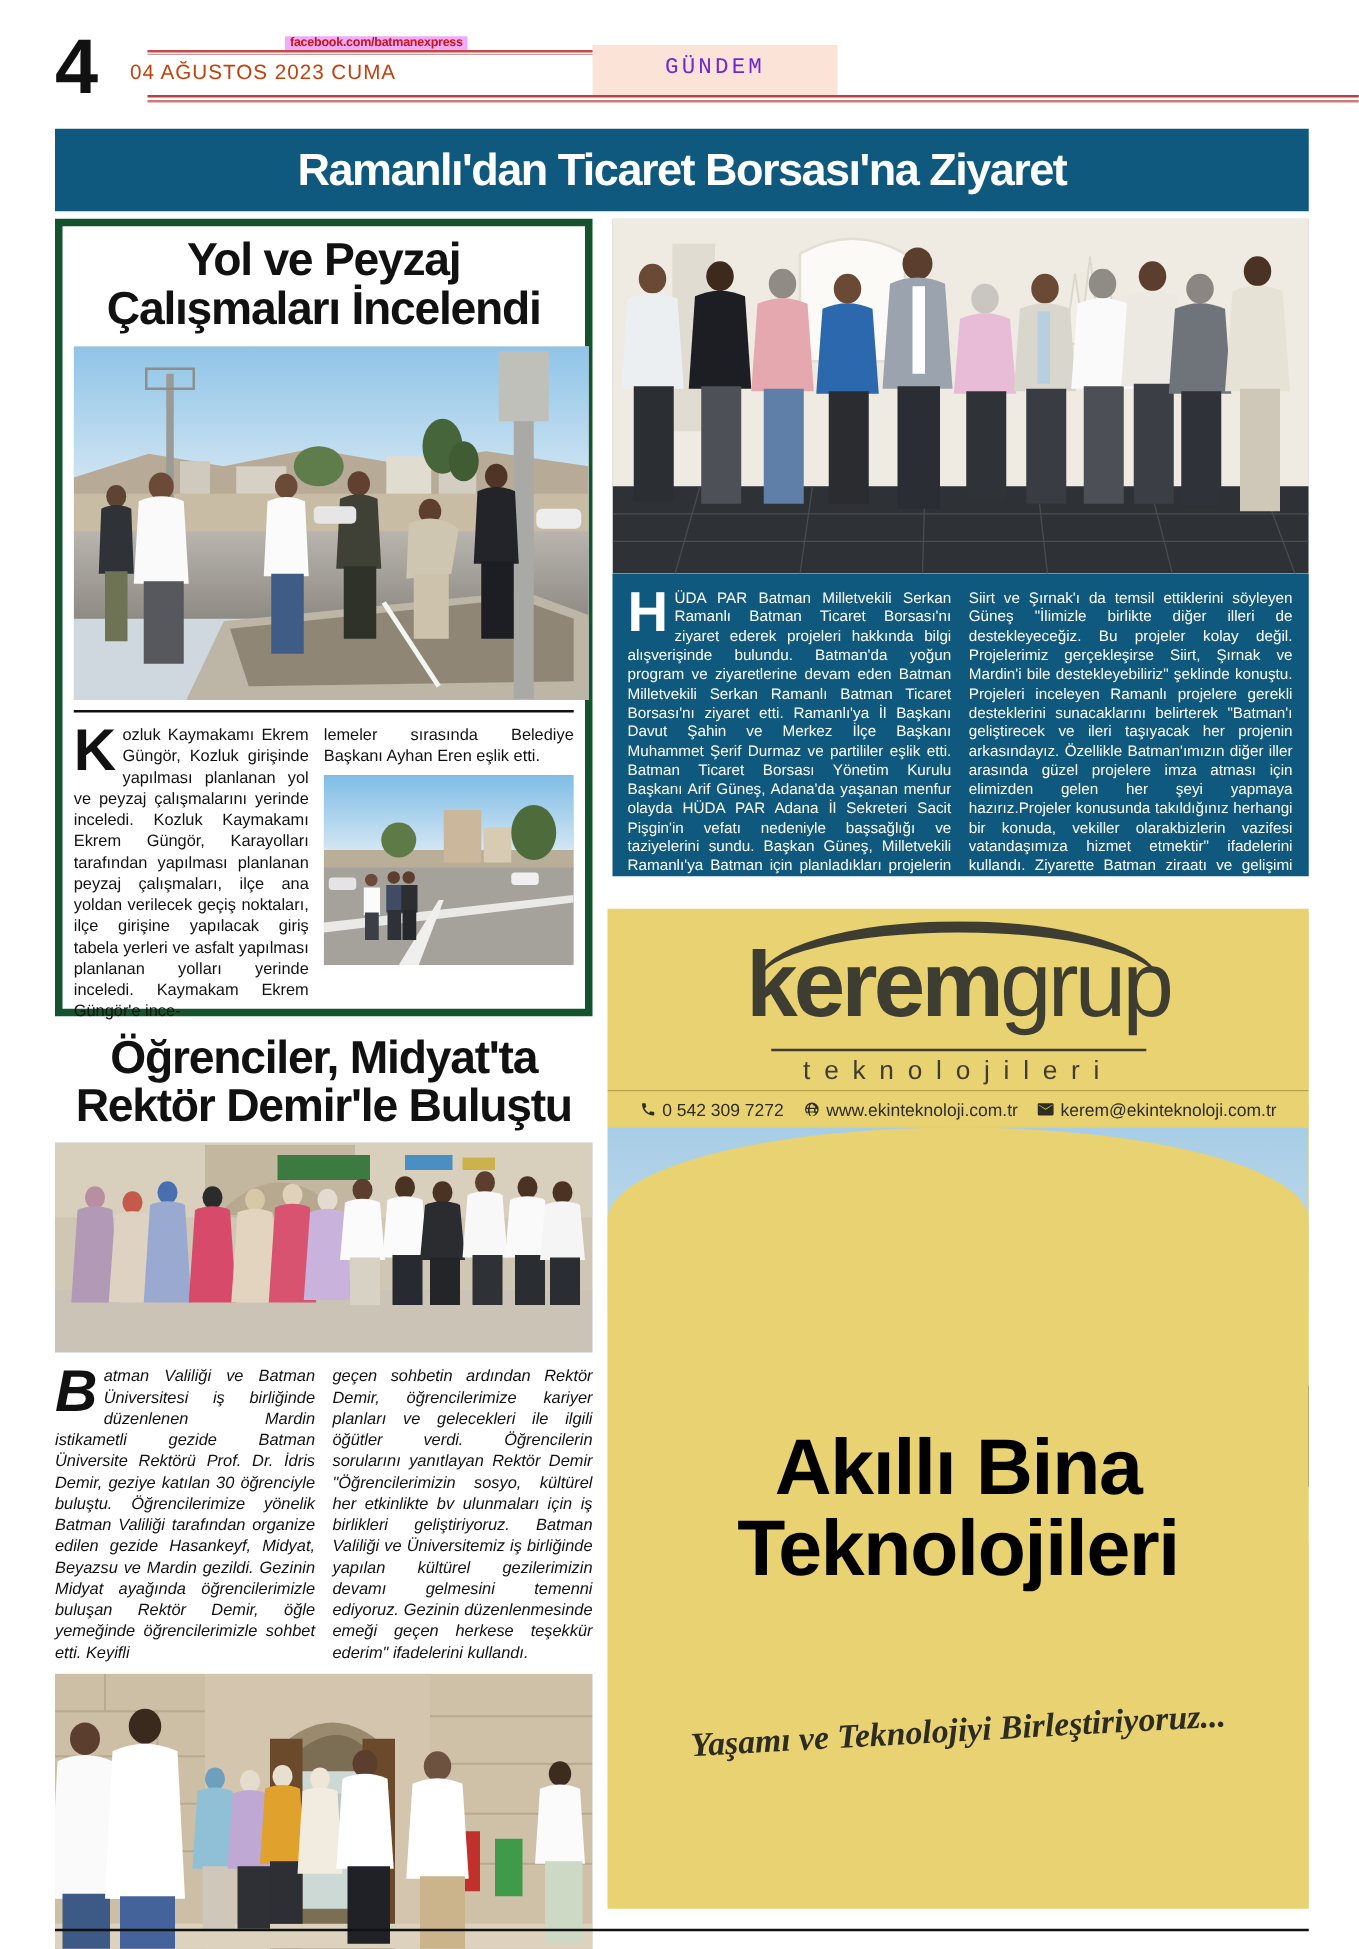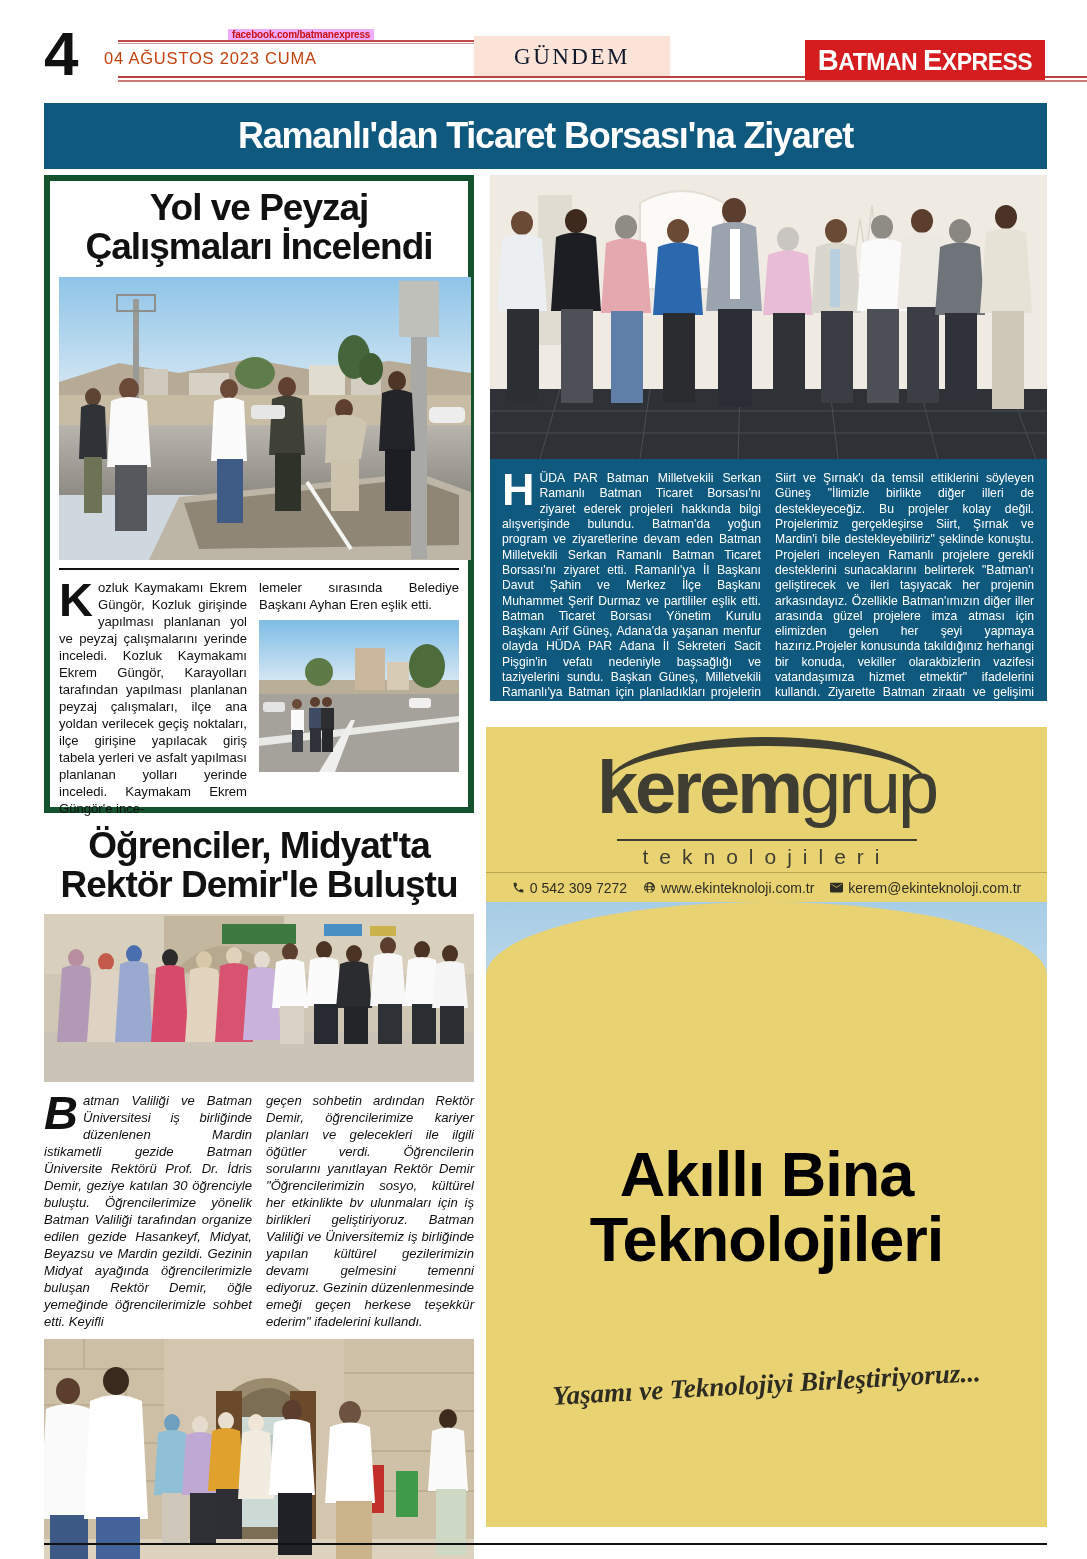--- a/index.html
+++ b/index.html
@@ -47,22 +47,22 @@
   .rule-bottom2 {
     position:absolute; left:118px; top:80px; width:1030px; height:1.5px;
     background:#cf7a78;
   }
   .section-tag {
     position:absolute; left:474px; top:36px; width:196px; height:40px;
     background:#fbe3d8;
   }
   .section-tag span {
     position:absolute; left:0; right:0; top:8px; text-align:center;
-    font-size:23px; letter-spacing:2.5px; color:#0f172a;
-    font-family:Liberation Serif, serif;
+    font-size:18px; letter-spacing:2.5px; color:#6d28d9;
+    font-family:Liberation Mono, monospace;
   }
   .logo {
     position:absolute; left:805px; top:40px; width:240px; height:40px;
     background:#d51d20; overflow:hidden;
   }
   .logo span {
     position:absolute; left:50%; top:50%; transform:translate(-50%,-50%);
     color:#fff; font-weight:700; font-size:29px; letter-spacing:-0.5px;
     white-space:nowrap; font-family:"Liberation Sans", sans-serif;
     font-stretch:condensed;
@@ -207,23 +207,20 @@
     <div class="pagenum">4</div>
     <div class="fb-line"></div>
     <div class="fb-line2"></div>
     <div class="fb-text">facebook.com/batmanexpress</div>
     <div class="dateline">04 AĞUSTOS 2023 CUMA</div>
     <div class="section-tag">
       <span>GÜNDEM</span>
     </div>
     <div class="rule-bottom"></div>
     <div class="rule-bottom2"></div>
-    <div class="logo">
-      <span><b>B</b><b class="sm">ATMAN </b><b>E</b><b class="sm">XPRESS</b></span>
-    </div>
   </div>
 
   <div class="banner">
     <h1>Ramanlı'dan Ticaret Borsası'na Ziyaret</h1>
   </div>
 
   <div class="left-col">
 
     <div class="box1">
       <div class="hl-black">

